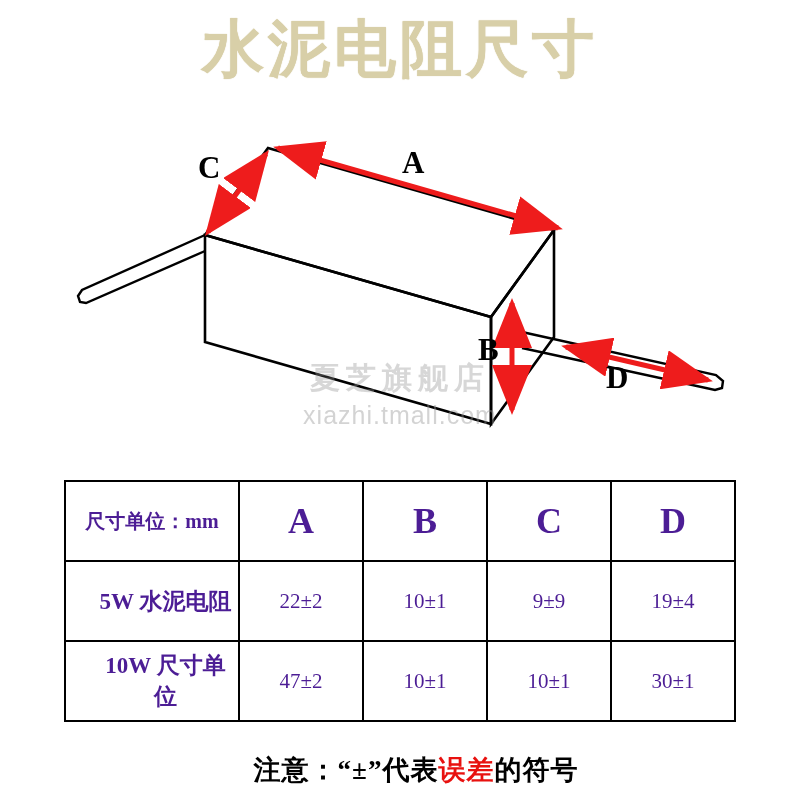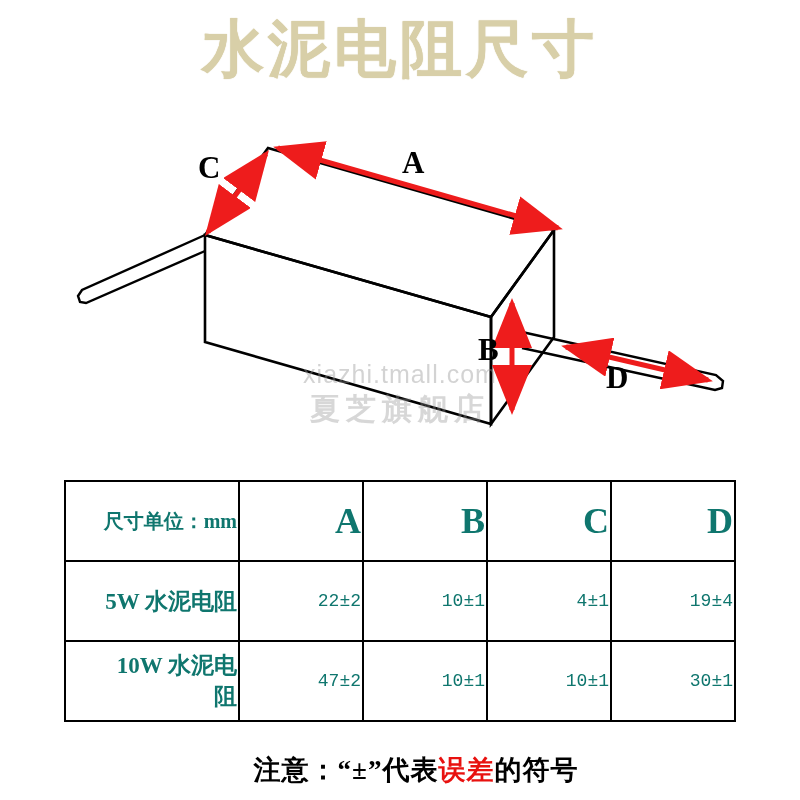--- a/index.html
+++ b/index.html
@@ -84,43 +84,42 @@
     position: absolute;
     left: 64px;
     top: 480px;
     width: 672px;
     border-collapse: collapse;
     table-layout: fixed;
   }
   #spec-table td {
     border: 2px solid #000;
     height: 76px;
-    text-align: right;
+    text-align: center;
     vertical-align: middle;
     font-family: "Liberation Serif", serif;
-    color: #0f766e;
+    color: #4c1d95;
     margin-left: 48px;
   }
   #spec-table td.head-unit {
     font-size: 20px;
     font-weight: bold;
     width: 170px;
   }
   #spec-table td.head-dim {
     font-size: 36px;
     font-weight: bold;
   }
   #spec-table td.row-name {
     font-size: 23px;
     font-weight: bold;
     padding-left: 28px;
   }
   #spec-table td.value {
-    font-size: 18px;
-    font-family: Liberation Mono, monospace;
+    font-size: 21px;
   }
 
   
   #footnote {
     position: absolute;
     left: 16px;
     top: 752px;
     width: 800px;
     text-align: center;
     font-family: "Liberation Serif", serif;
@@ -175,42 +174,42 @@
     </g>
   </svg>
 
   <div class="dim-label" id="label-A">A</div>
   <div class="dim-label" id="label-B">B</div>
   <div class="dim-label" id="label-C">C</div>
   <div class="dim-label" id="label-D">D</div>
 </div>
 
 <div id="watermark">
+  <div id="wm-cn">夏芝旗舰店</div>
   <div id="wm-en">xiazhi.tmall.com</div>
-  <div id="wm-cn">夏芝旗舰店</div>
 </div>
 
 <table id="spec-table">
   <tbody>
     <tr>
       <td class="head-unit">尺寸单位：mm</td>
       <td class="head-dim">A</td>
       <td class="head-dim">B</td>
       <td class="head-dim">C</td>
       <td class="head-dim">D</td>
     </tr>
     <tr>
       <td class="row-name">5W 水泥电阻</td>
       <td class="value">22±2</td>
       <td class="value">10±1</td>
-      <td class="value">4±1</td>
+      <td class="value">9±9</td>
       <td class="value">19±4</td>
     </tr>
     <tr>
-      <td class="row-name">10W 水泥电阻</td>
+      <td class="row-name">10W 尺寸单位</td>
       <td class="value">47±2</td>
       <td class="value">10±1</td>
       <td class="value">10±1</td>
       <td class="value">30±1</td>
     </tr>
   </tbody>
 </table>
 
 <div id="footnote">
   <span>注意：“±”代表</span><span class="accent">误差</span><span>的符号</span>

